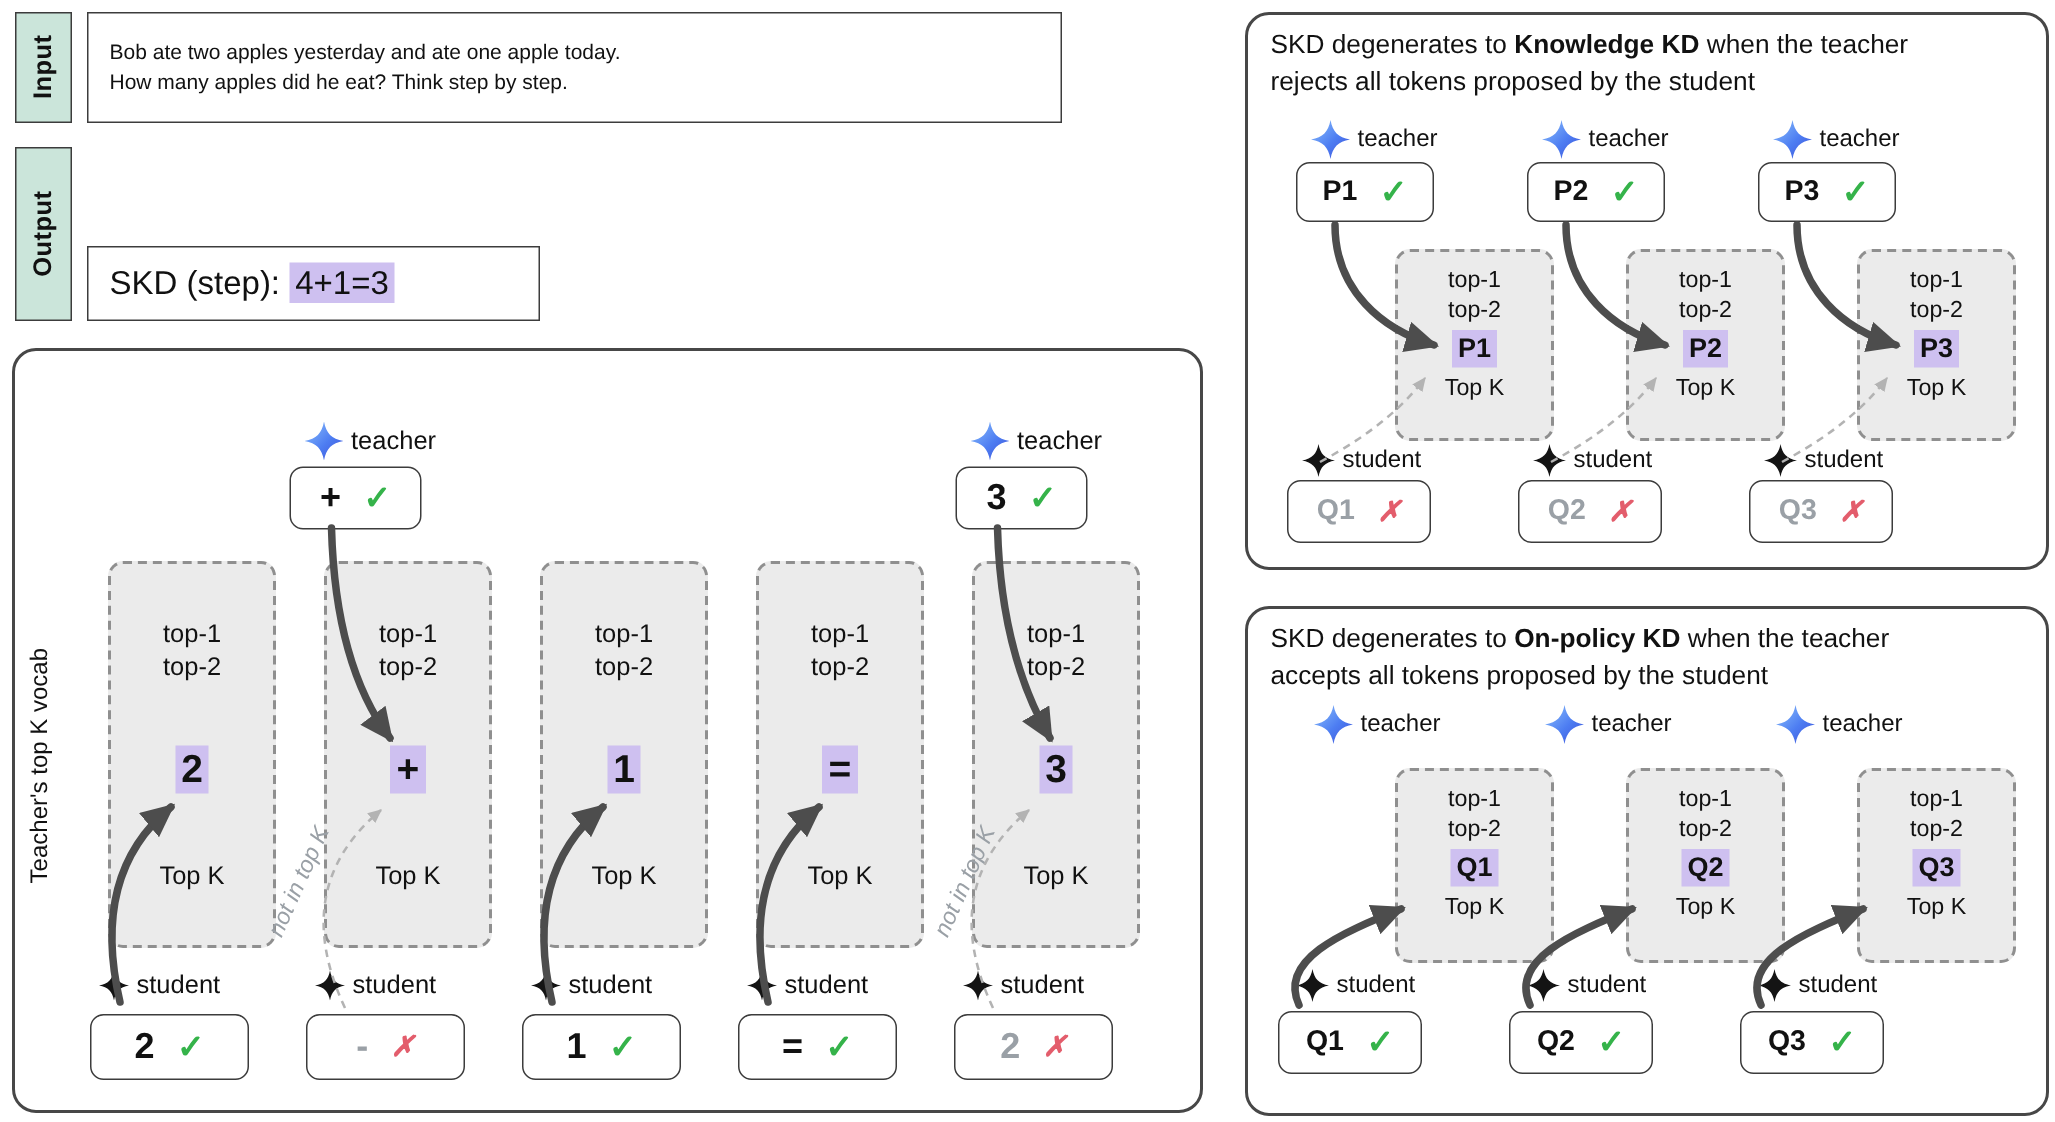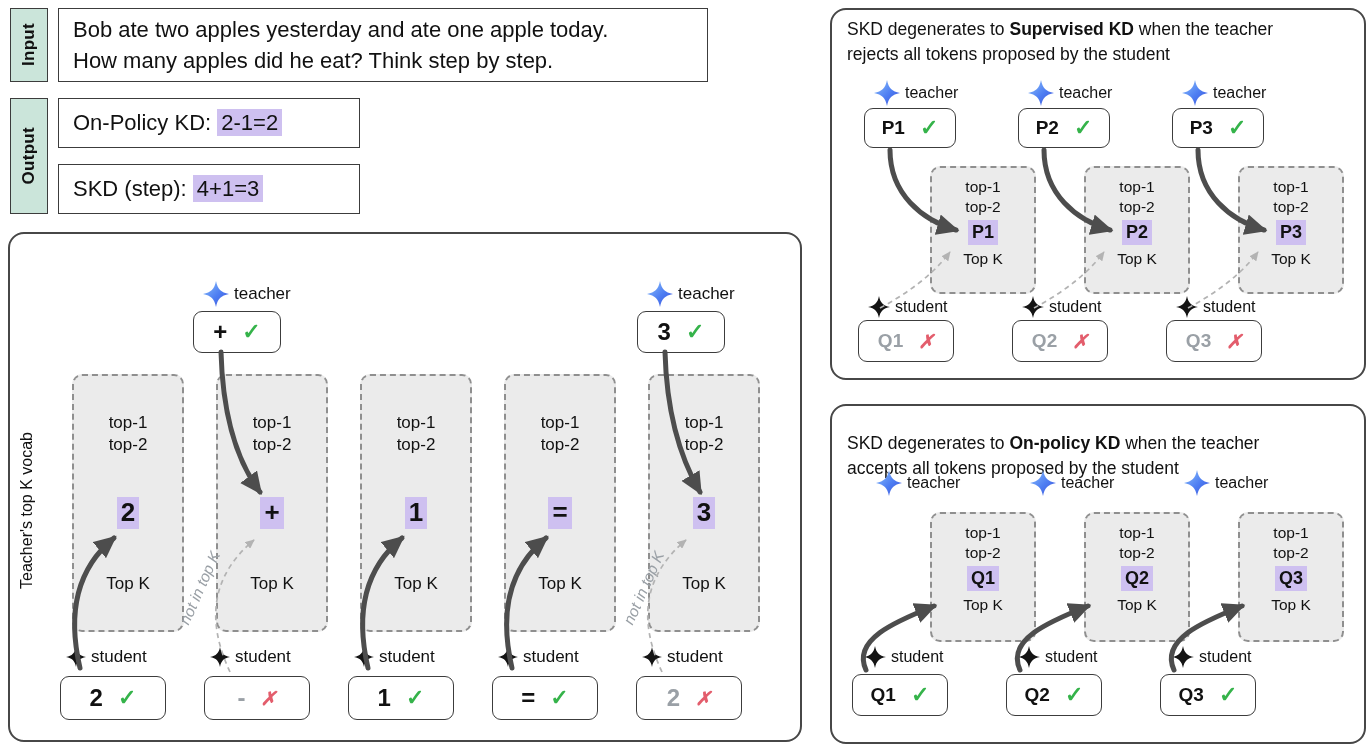--- a/index.html
+++ b/index.html
@@ -3,21 +3,21 @@
 <meta charset="utf-8">
 <style>
 *{margin:0;padding:0;box-sizing:border-box}
 html,body{background:#fff}
 body{font-family:"Liberation Sans",sans-serif;color:#111}
 .canvas{position:relative;width:1370px;height:748px;background:#fff;overflow:hidden}
 .abs{position:absolute}
 .io-label{background:#cbe5da;border:1.6px solid #3c3c3c;display:flex;align-items:center;justify-content:center}
 .io-label span{writing-mode:vertical-rl;transform:rotate(180deg);font-weight:bold;font-size:17px;letter-spacing:.3px}
 .txtbox{border:1.6px solid #3c3c3c;background:#fff;display:flex;align-items:center;padding:6px 14px}
-.in-text{font-size:22px;line-height:1.42;white-space:pre-line}
+.in-text{font-size:14px;line-height:1.42;white-space:pre-line}
 .out-text{font-size:22px}
 .hl{background:#cec0f0;padding:1px 4px}
 .panel{border:2.6px solid #474747;border-radius:16px;background:#fff}
 .panel-title{font-size:17px}
 .rtitle{font-size:17.5px;line-height:1.4;white-space:pre-line}
 .side-wrap{display:flex;align-items:center;justify-content:center}
 .side-label{writing-mode:vertical-rl;transform:rotate(180deg);font-size:16px}
 .dash{border:2px dashed #8f8f8f;border-radius:10px;background:#ebebeb;display:flex;flex-direction:column;align-items:center}
 .sm{font-size:17px;line-height:1.32}
 .sm2{font-size:15.5px;line-height:1.3}
@@ -57,23 +57,20 @@
   <span>Input</span>
 </div>
 <div class="txtbox abs" style="left:58px;top:8px;width:650px;height:74px">
   <div class="in-text">Bob ate two apples yesterday and ate one apple today.
 How many apples did he eat? Think step by step.</div>
 </div>
 
 <div class="io-label abs" style="left:10px;top:98px;width:38px;height:116px">
   <span>Output</span>
 </div>
-<div class="txtbox abs" style="left:58px;top:98px;width:302px;height:50px">
-  <div class="out-text"><span>On-Policy KD: </span><span class="hl">2-1=2</span></div>
-</div>
 <div class="txtbox abs" style="left:58px;top:164px;width:302px;height:50px">
   <div class="out-text"><span>SKD (step): </span><span class="hl">4+1=3</span></div>
 </div>
 
 <div class="panel abs" style="left:8px;top:232px;width:794px;height:510px"></div>
 <div class="side-wrap abs" style="left:14px;top:390px;width:26px;height:240px">
   <span class="side-label">Teacher's top K vocab</span>
 </div>
 
 <div class="dash abs" style="left:72px;top:374px;width:112px;height:258px">
@@ -176,21 +173,21 @@
 </div>
 <div class="node abs" style="left:636px;top:676px;width:106px;height:44px">
   <span class="tok gray">2</span>
   <span class="cx">✗</span>
 </div>
 
 <div class="nitk" style="left:200px;top:588px">not in top K</div>
 <div class="nitk" style="left:644px;top:588px">not in top K</div>
 
 <div class="panel abs" style="left:830px;top:8px;width:536px;height:372px"></div>
-<p class="rtitle abs" style="left:847px;top:17px;width:505px"><span>SKD degenerates to </span><b>Supervised KD</b><span> when the teacher
+<p class="rtitle abs" style="left:847px;top:17px;width:505px"><span>SKD degenerates to </span><b>Knowledge KD</b><span> when the teacher
 rejects all tokens proposed by the student</span></p>
 
 <div class="agent small abs" style="left:874px;top:80px">
   <svg class="spark" width="26" height="26" viewBox="0 0 24 24">
         <path fill="url(#tgrad)" d="M12 0C13.4 7.4 16.6 10.6 24 12 16.6 13.4 13.4 16.6 12 24 10.6 16.6 7.4 13.4 0 12 7.4 10.6 10.6 7.4 12 0Z"></path>
       </svg>
   <span>teacher</span>
 </div>
 <div class="agent small abs" style="left:1028px;top:80px">
   <svg class="spark" width="26" height="26" viewBox="0 0 24 24">
@@ -261,21 +258,21 @@
 <div class="node abs" style="left:1012px;top:320px;width:96px;height:42px">
   <span class="tok-s gray">Q2</span>
   <span class="cx">✗</span>
 </div>
 <div class="node abs" style="left:1166px;top:320px;width:96px;height:42px">
   <span class="tok-s gray">Q3</span>
   <span class="cx">✗</span>
 </div>
 
 <div class="panel abs" style="left:830px;top:404px;width:536px;height:340px"></div>
-<p class="rtitle abs" style="left:847px;top:431px;width:505px"><span>SKD degenerates to </span><b>On-policy KD</b><span> when the teacher
+<p class="rtitle abs" style="left:847px;top:413px;width:505px"><span>SKD degenerates to </span><b>On-policy KD</b><span> when the teacher
 accepts all tokens proposed by the student</span></p>
 
 <div class="agent small abs" style="left:876px;top:470px">
   <svg class="spark" width="26" height="26" viewBox="0 0 24 24">
         <path fill="url(#tgrad)" d="M12 0C13.4 7.4 16.6 10.6 24 12 16.6 13.4 13.4 16.6 12 24 10.6 16.6 7.4 13.4 0 12 7.4 10.6 10.6 7.4 12 0Z"></path>
       </svg>
   <span>teacher</span>
 </div>
 <div class="agent small abs" style="left:1030px;top:470px">
   <svg class="spark" width="26" height="26" viewBox="0 0 24 24">

